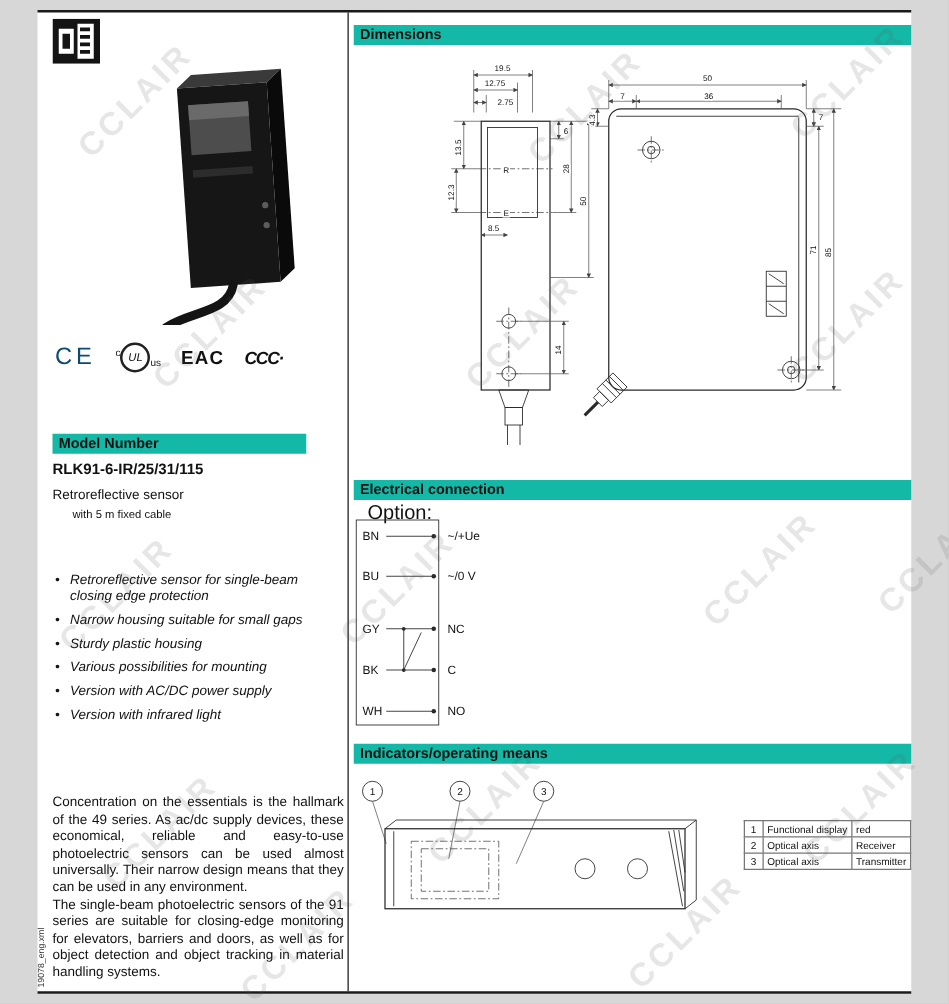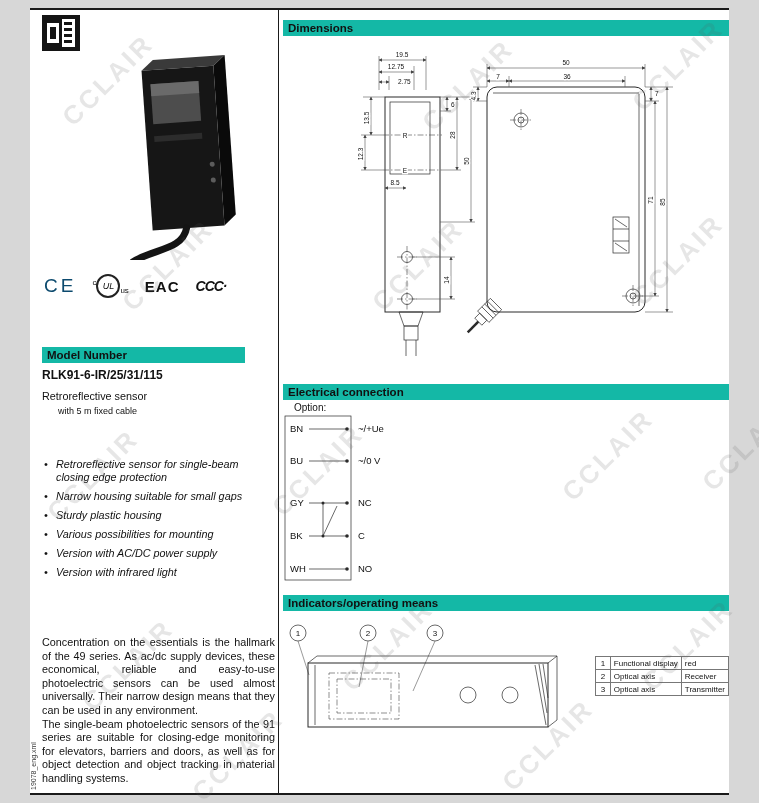--- a/index.html
+++ b/index.html
@@ -38,21 +38,21 @@
   .features-list li { position:relative; padding-left:14px; font-size:10.8px; line-height:13px; margin-bottom:6px; }
   .features-list li::before { content:"•"; position:absolute; left:2px; }
 
   .prodinfo { position:absolute; left:12px; top:626px; width:233px; font-size:10.8px;
               line-height:13.6px; text-align:justify; }
   .prodinfo p { margin:0; }
 
   .side-code { position:absolute; left:0px; top:780px; transform:rotate(-90deg);
                transform-origin:0 0; font-size:7px; color:#333; white-space:nowrap; }
 
-  .option-label { position:absolute; left:264px; top:392px; font-size:10px; }
+  .option-label { position:absolute; left:264px; top:392px; font-size:16px; }
 
   svg { font-family:"Liberation Sans", sans-serif; }
   .dimlbl { fill:#111; stroke:#fff; stroke-width:2.5px; paint-order:stroke; font-size:6.5px; }
   .dimline { stroke:#555; stroke-width:0.6; fill:none; }
   .bodyline { stroke:#2a2a2a; stroke-width:1; fill:none; }
   .thinline { stroke:#2a2a2a; stroke-width:0.7; fill:none; }
   .dashline { stroke:#444; stroke-width:0.6; fill:none; stroke-dasharray:6 2 1.5 2; }
 
   .legend { position:absolute; left:565px; top:646px; border-collapse:collapse; font-size:8px; background:#fff; }
   .legend td { border:1px solid #777; padding:1px 3px; height:10px; white-space:nowrap; }

